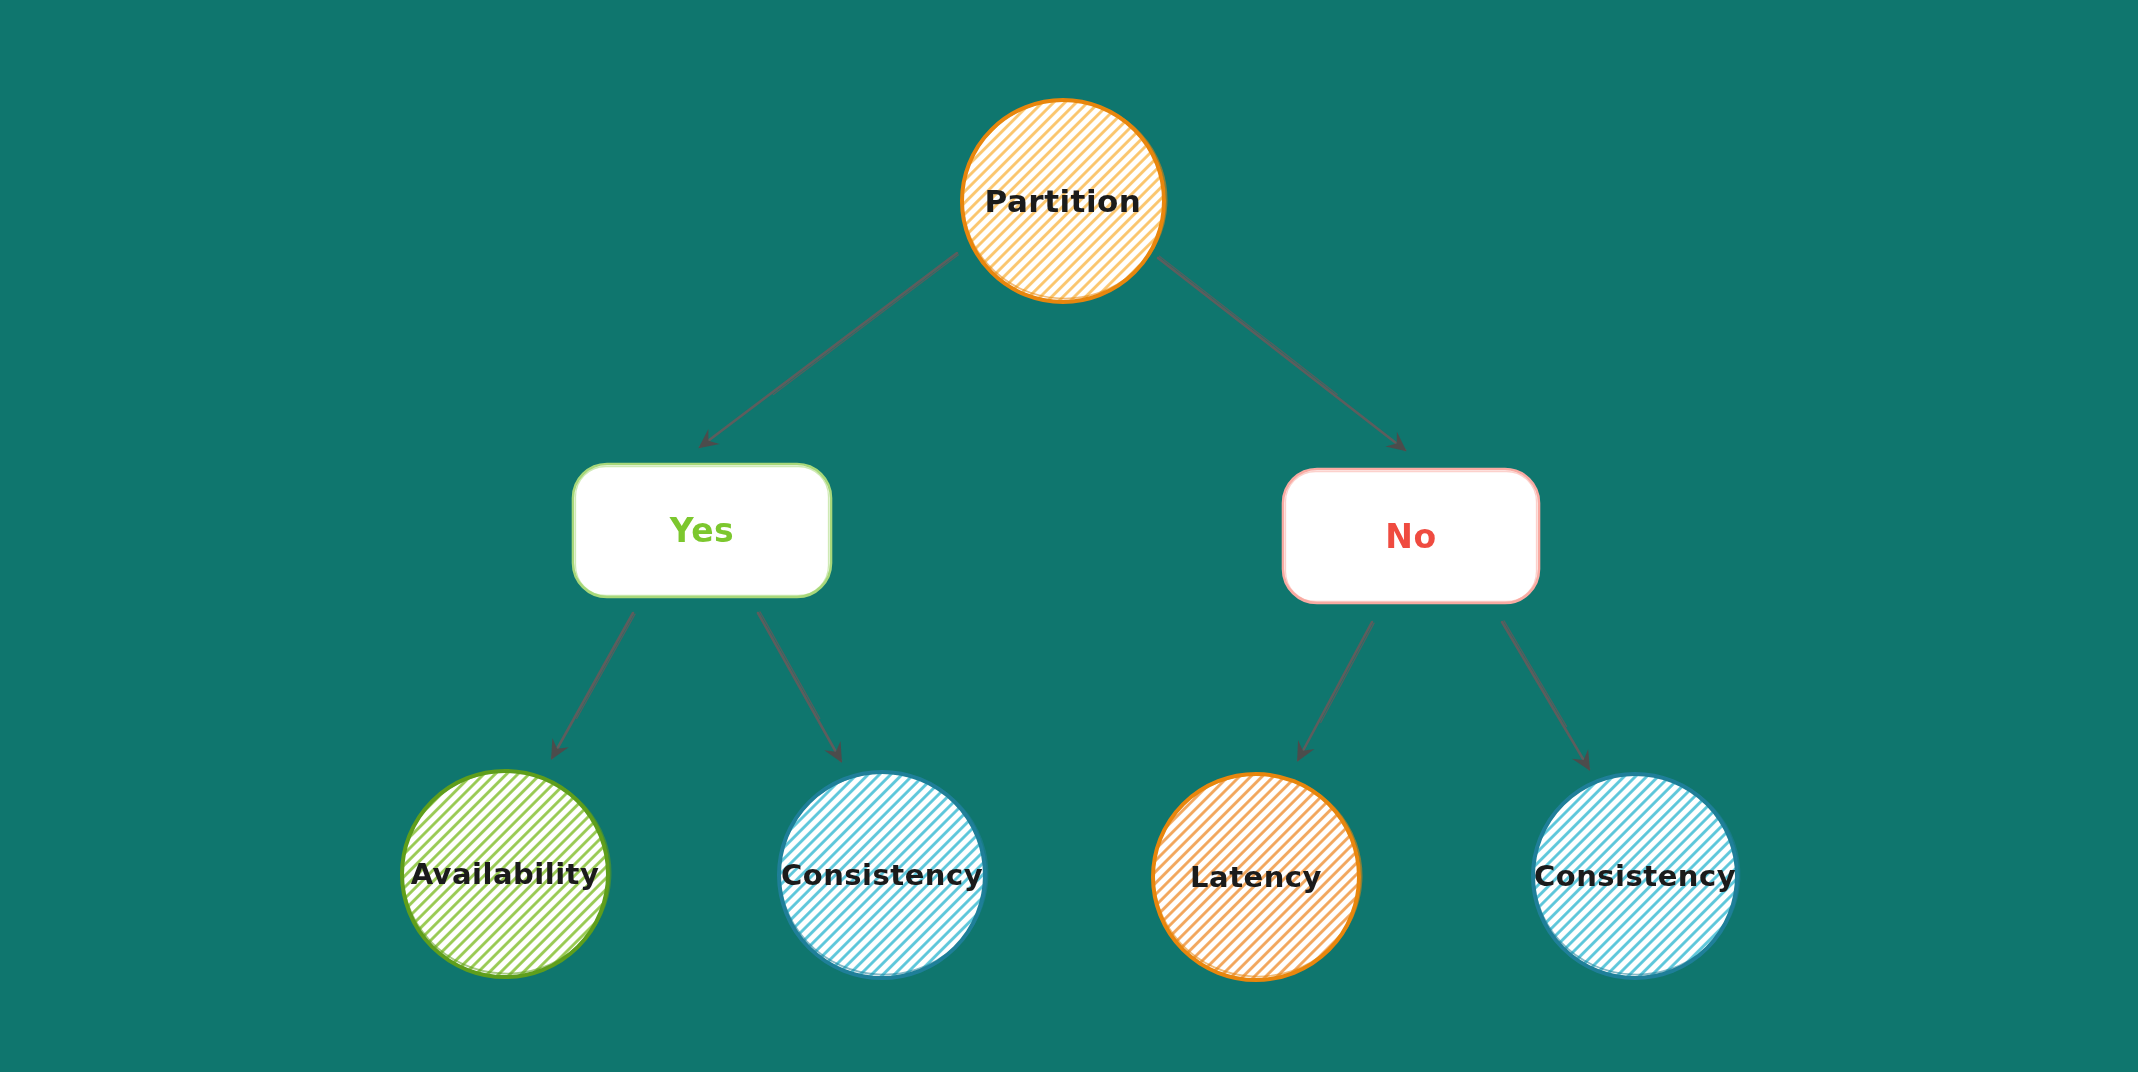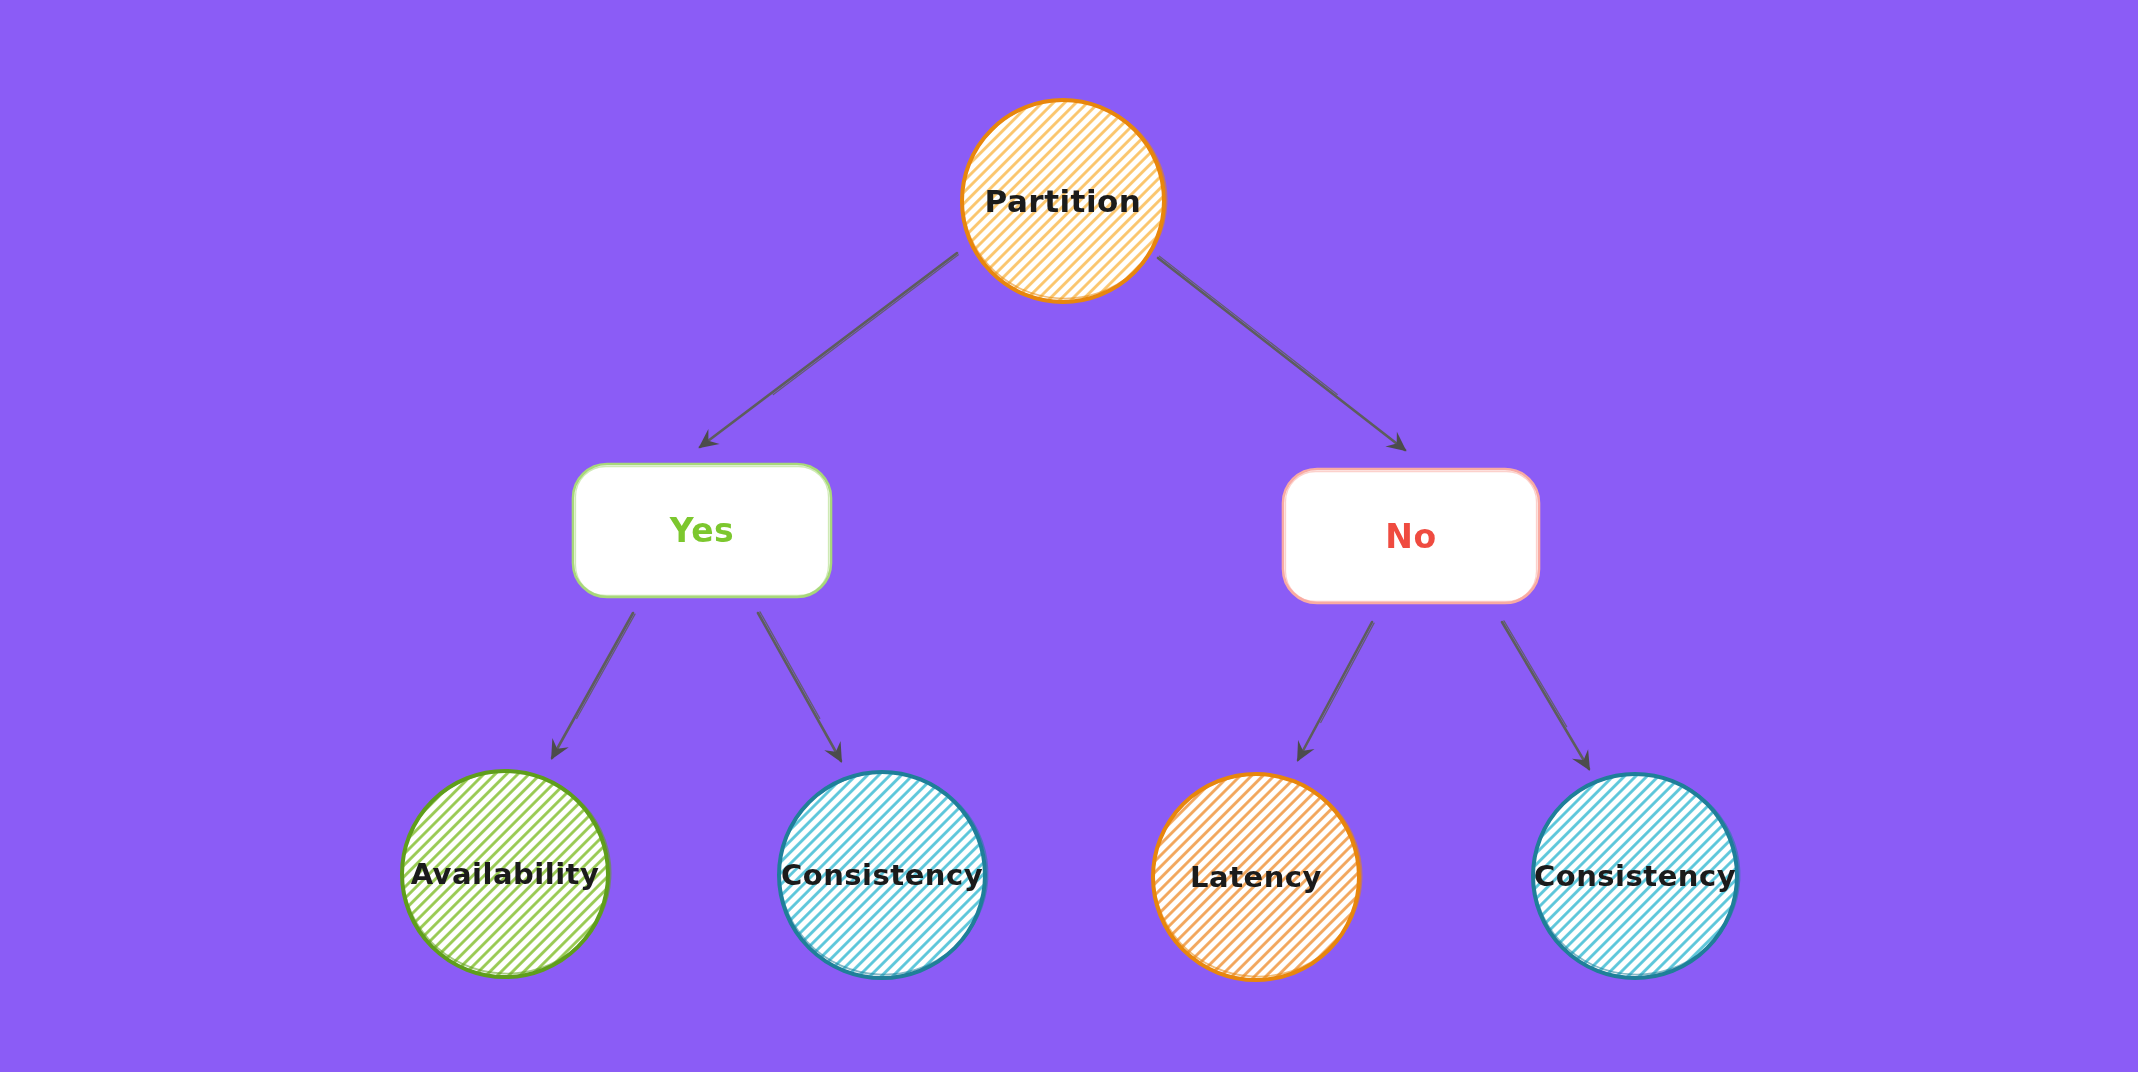--- a/index.html
+++ b/index.html
@@ -1,20 +1,20 @@
 <!DOCTYPE html>
 <html><head>
 <meta charset="utf-8">
 <style>
   html, body { margin: 0; padding: 0; background: #ffffff; }
   .page {
     position: relative;
     width: 2138px;
     height: 1072px;
-    background: #8b5cf6;
+    background: #0f766e;
     overflow: hidden;
   }
   svg { display: block; width: 100%; height: 100%; }
   text {
     font-family: "DejaVu Sans", sans-serif;
     font-weight: 700;
     letter-spacing: 0.5px;
     text-anchor: middle;
   }
 </style>

